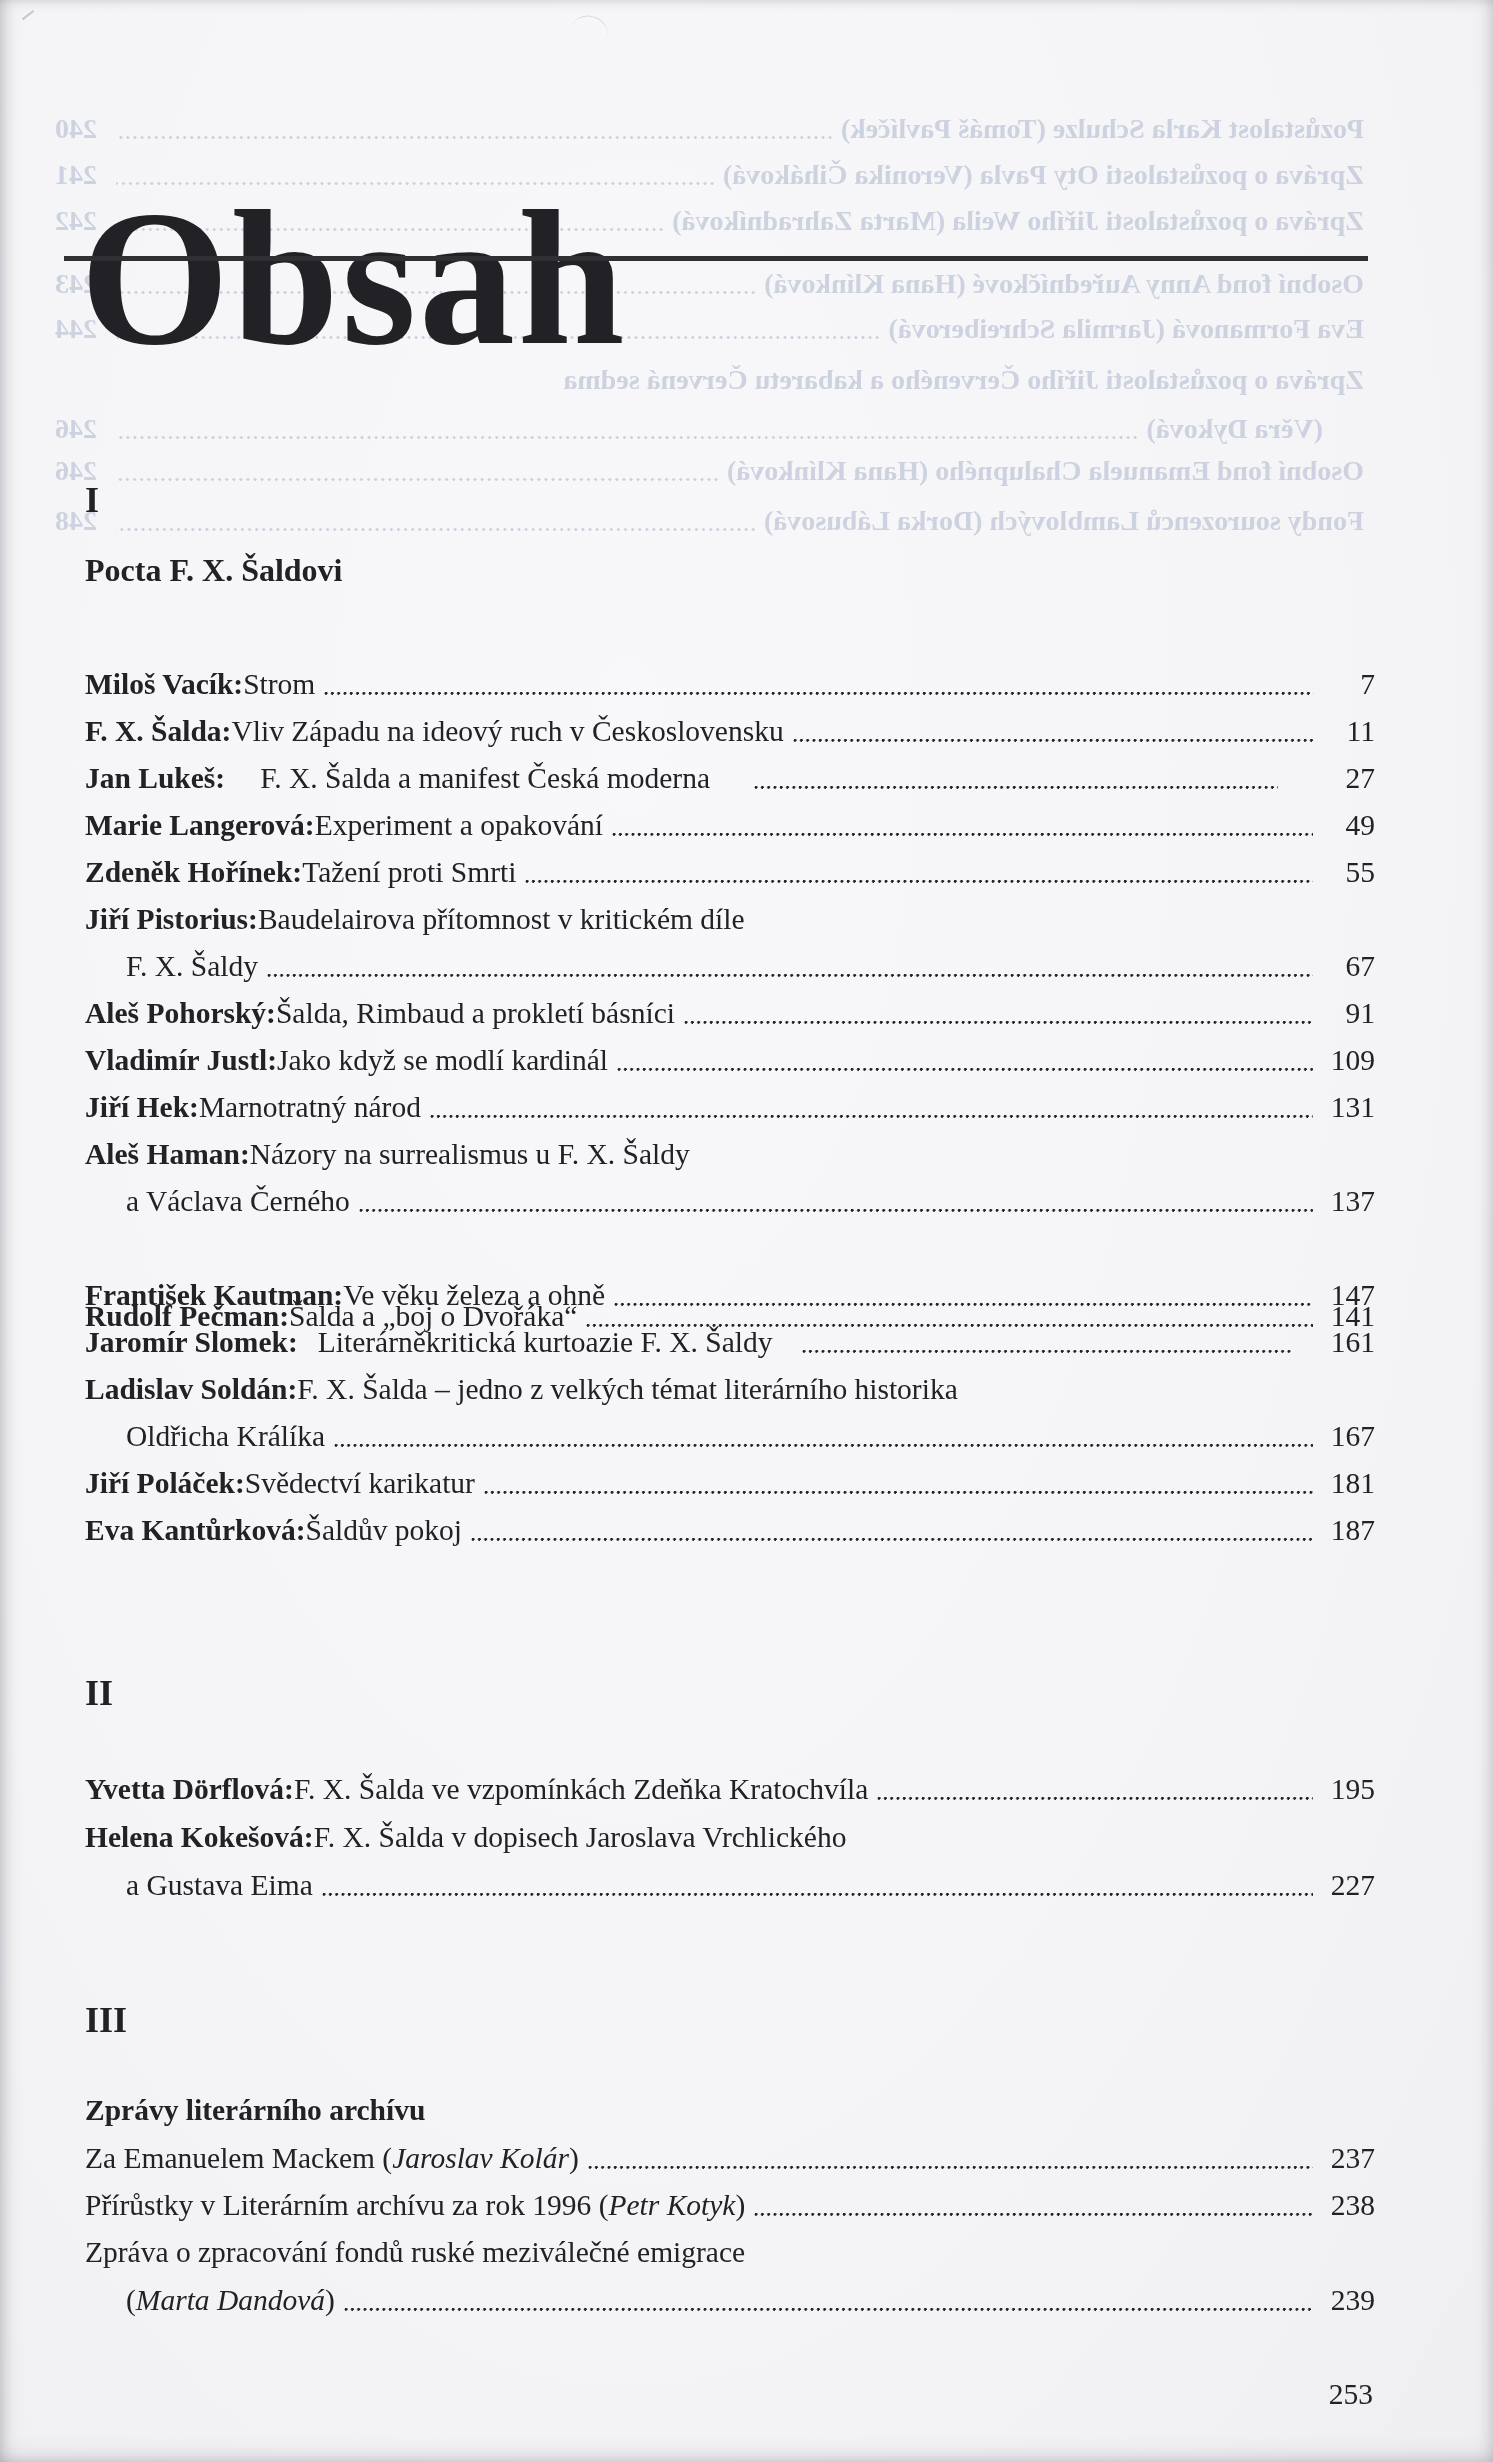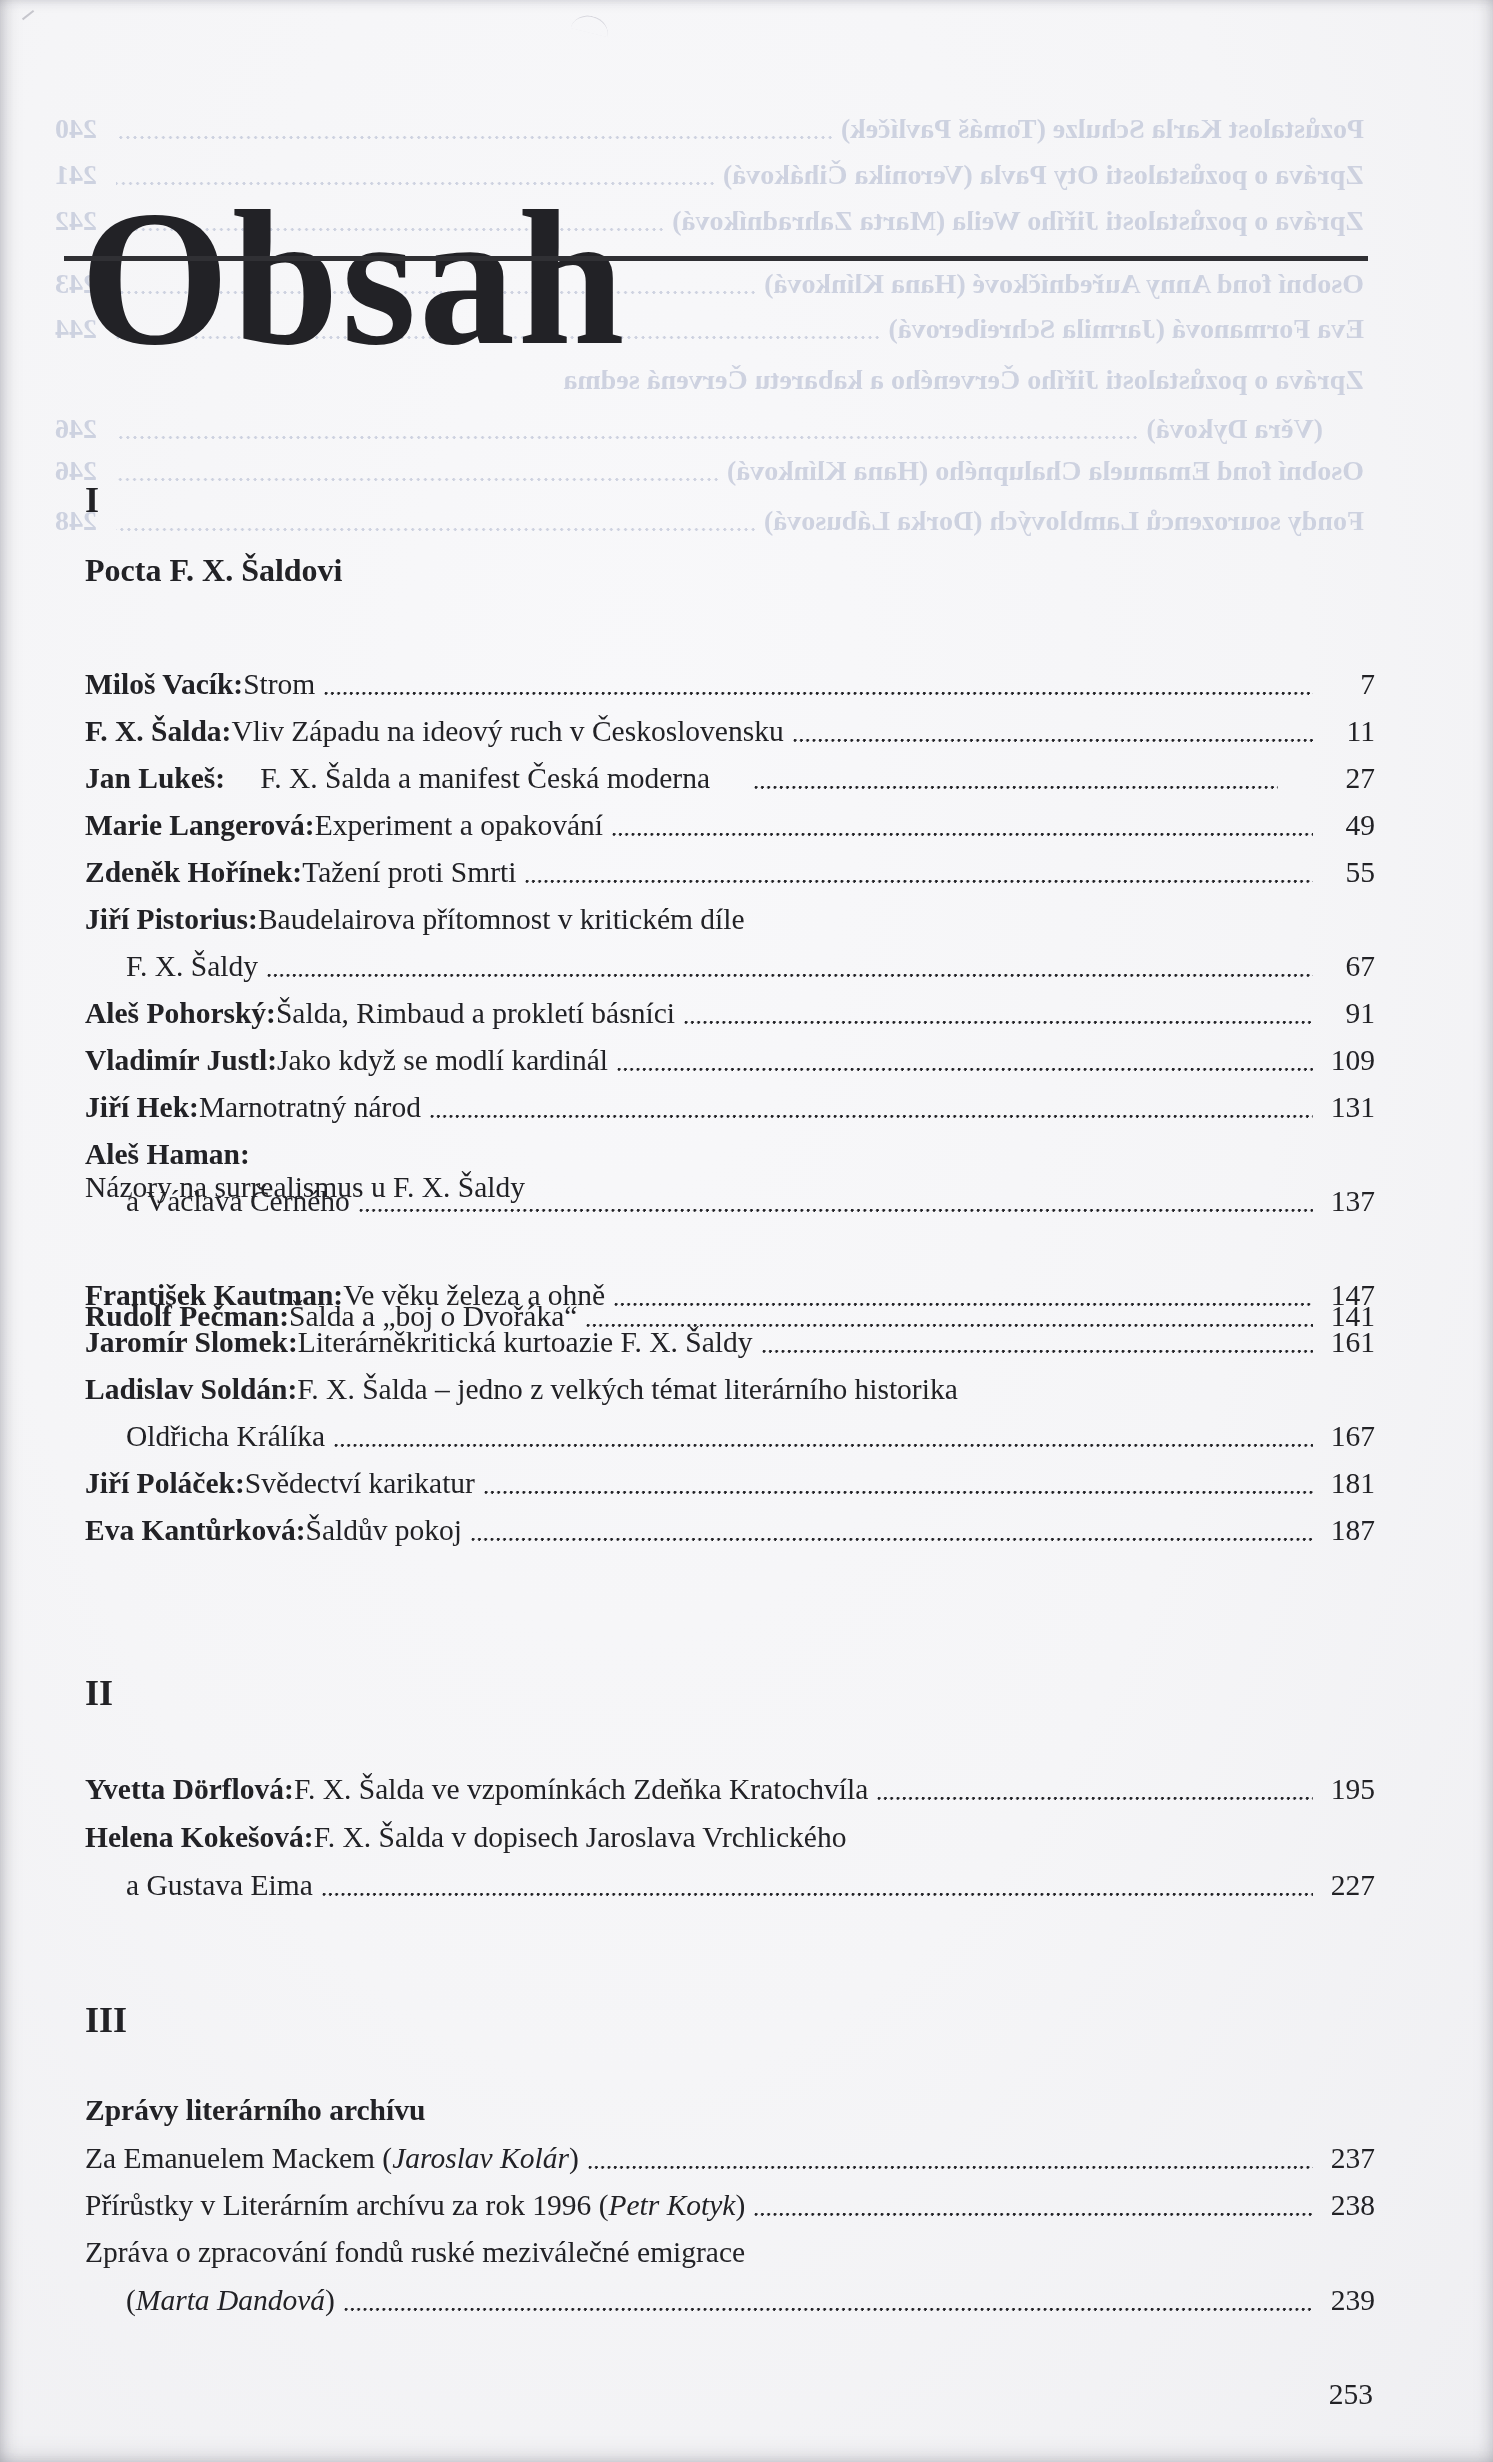--- a/index.html
+++ b/index.html
@@ -173,42 +173,42 @@
         <span class="seg-p"> Jako když se modlí kardinál</span>
         <span class="dots" style="background-image: radial-gradient(circle at 2px 2.5px, rgb(34, 34, 38) 1.3px, rgba(0, 0, 0, 0) 1.7px);"></span>
         <span class="pg">109</span>
       </div>
       <div class="toc-line" style="top: 1091px;">
         <span class="seg-b">Jiří Hek:</span>
         <span class="seg-p"> Marnotratný národ</span>
         <span class="dots" style="background-image: radial-gradient(circle at 2px 2.5px, rgb(34, 34, 38) 1.3px, rgba(0, 0, 0, 0) 1.7px);"></span>
         <span class="pg">131</span>
       </div>
-      <div class="toc-line" style="top: 1138px; flex-direction: column;">
+      <div class="toc-line" style="top: 1138px;">
         <span class="seg-b">Aleš Haman:</span>
         <span class="seg-p"> Názory na surrealismus u F. X. Šaldy</span>
       </div>
       <div class="toc-line ind" style="top: 1185px;">
         <span class="seg-p">a Václava Černého</span>
         <span class="dots" style="background-image: radial-gradient(circle at 2px 2.5px, rgb(34, 34, 38) 1.3px, rgba(0, 0, 0, 0) 1.7px);"></span>
         <span class="pg">137</span>
       </div>
       <div class="toc-line" style="top: 1300px; align-items: center;">
         <span class="seg-b">Rudolf Pečman:</span>
         <span class="seg-p"> Šalda a „boj o Dvořáka“</span>
         <span class="dots" style="background-image: radial-gradient(circle at 2px 2.5px, rgb(34, 34, 38) 1.3px, rgba(0, 0, 0, 0) 1.7px);"></span>
         <span class="pg">141</span>
       </div>
       <div class="toc-line" style="top: 1279px;">
         <span class="seg-b">František Kautman:</span>
         <span class="seg-p"> Ve věku železa a ohně</span>
         <span class="dots" style="background-image: radial-gradient(circle at 2px 2.5px, rgb(34, 34, 38) 1.3px, rgba(0, 0, 0, 0) 1.7px);"></span>
         <span class="pg">147</span>
       </div>
-      <div class="toc-line" style="top: 1326px;">
+      <div class="toc-line" style="top: 1326px; gap: 20px;">
         <span class="seg-b">Jaromír Slomek:</span>
         <span class="seg-p"> Literárněkritická kurtoazie F. X. Šaldy</span>
         <span class="dots" style="background-image: radial-gradient(circle at 2px 2.5px, rgb(34, 34, 38) 1.3px, rgba(0, 0, 0, 0) 1.7px);"></span>
         <span class="pg">161</span>
       </div>
       <div class="toc-line" style="top: 1373px;">
         <span class="seg-b">Ladislav Soldán:</span>
         <span class="seg-p"> F. X. Šalda – jedno z velkých témat literárního historika</span>
       </div>
       <div class="toc-line ind" style="top: 1420px;">

